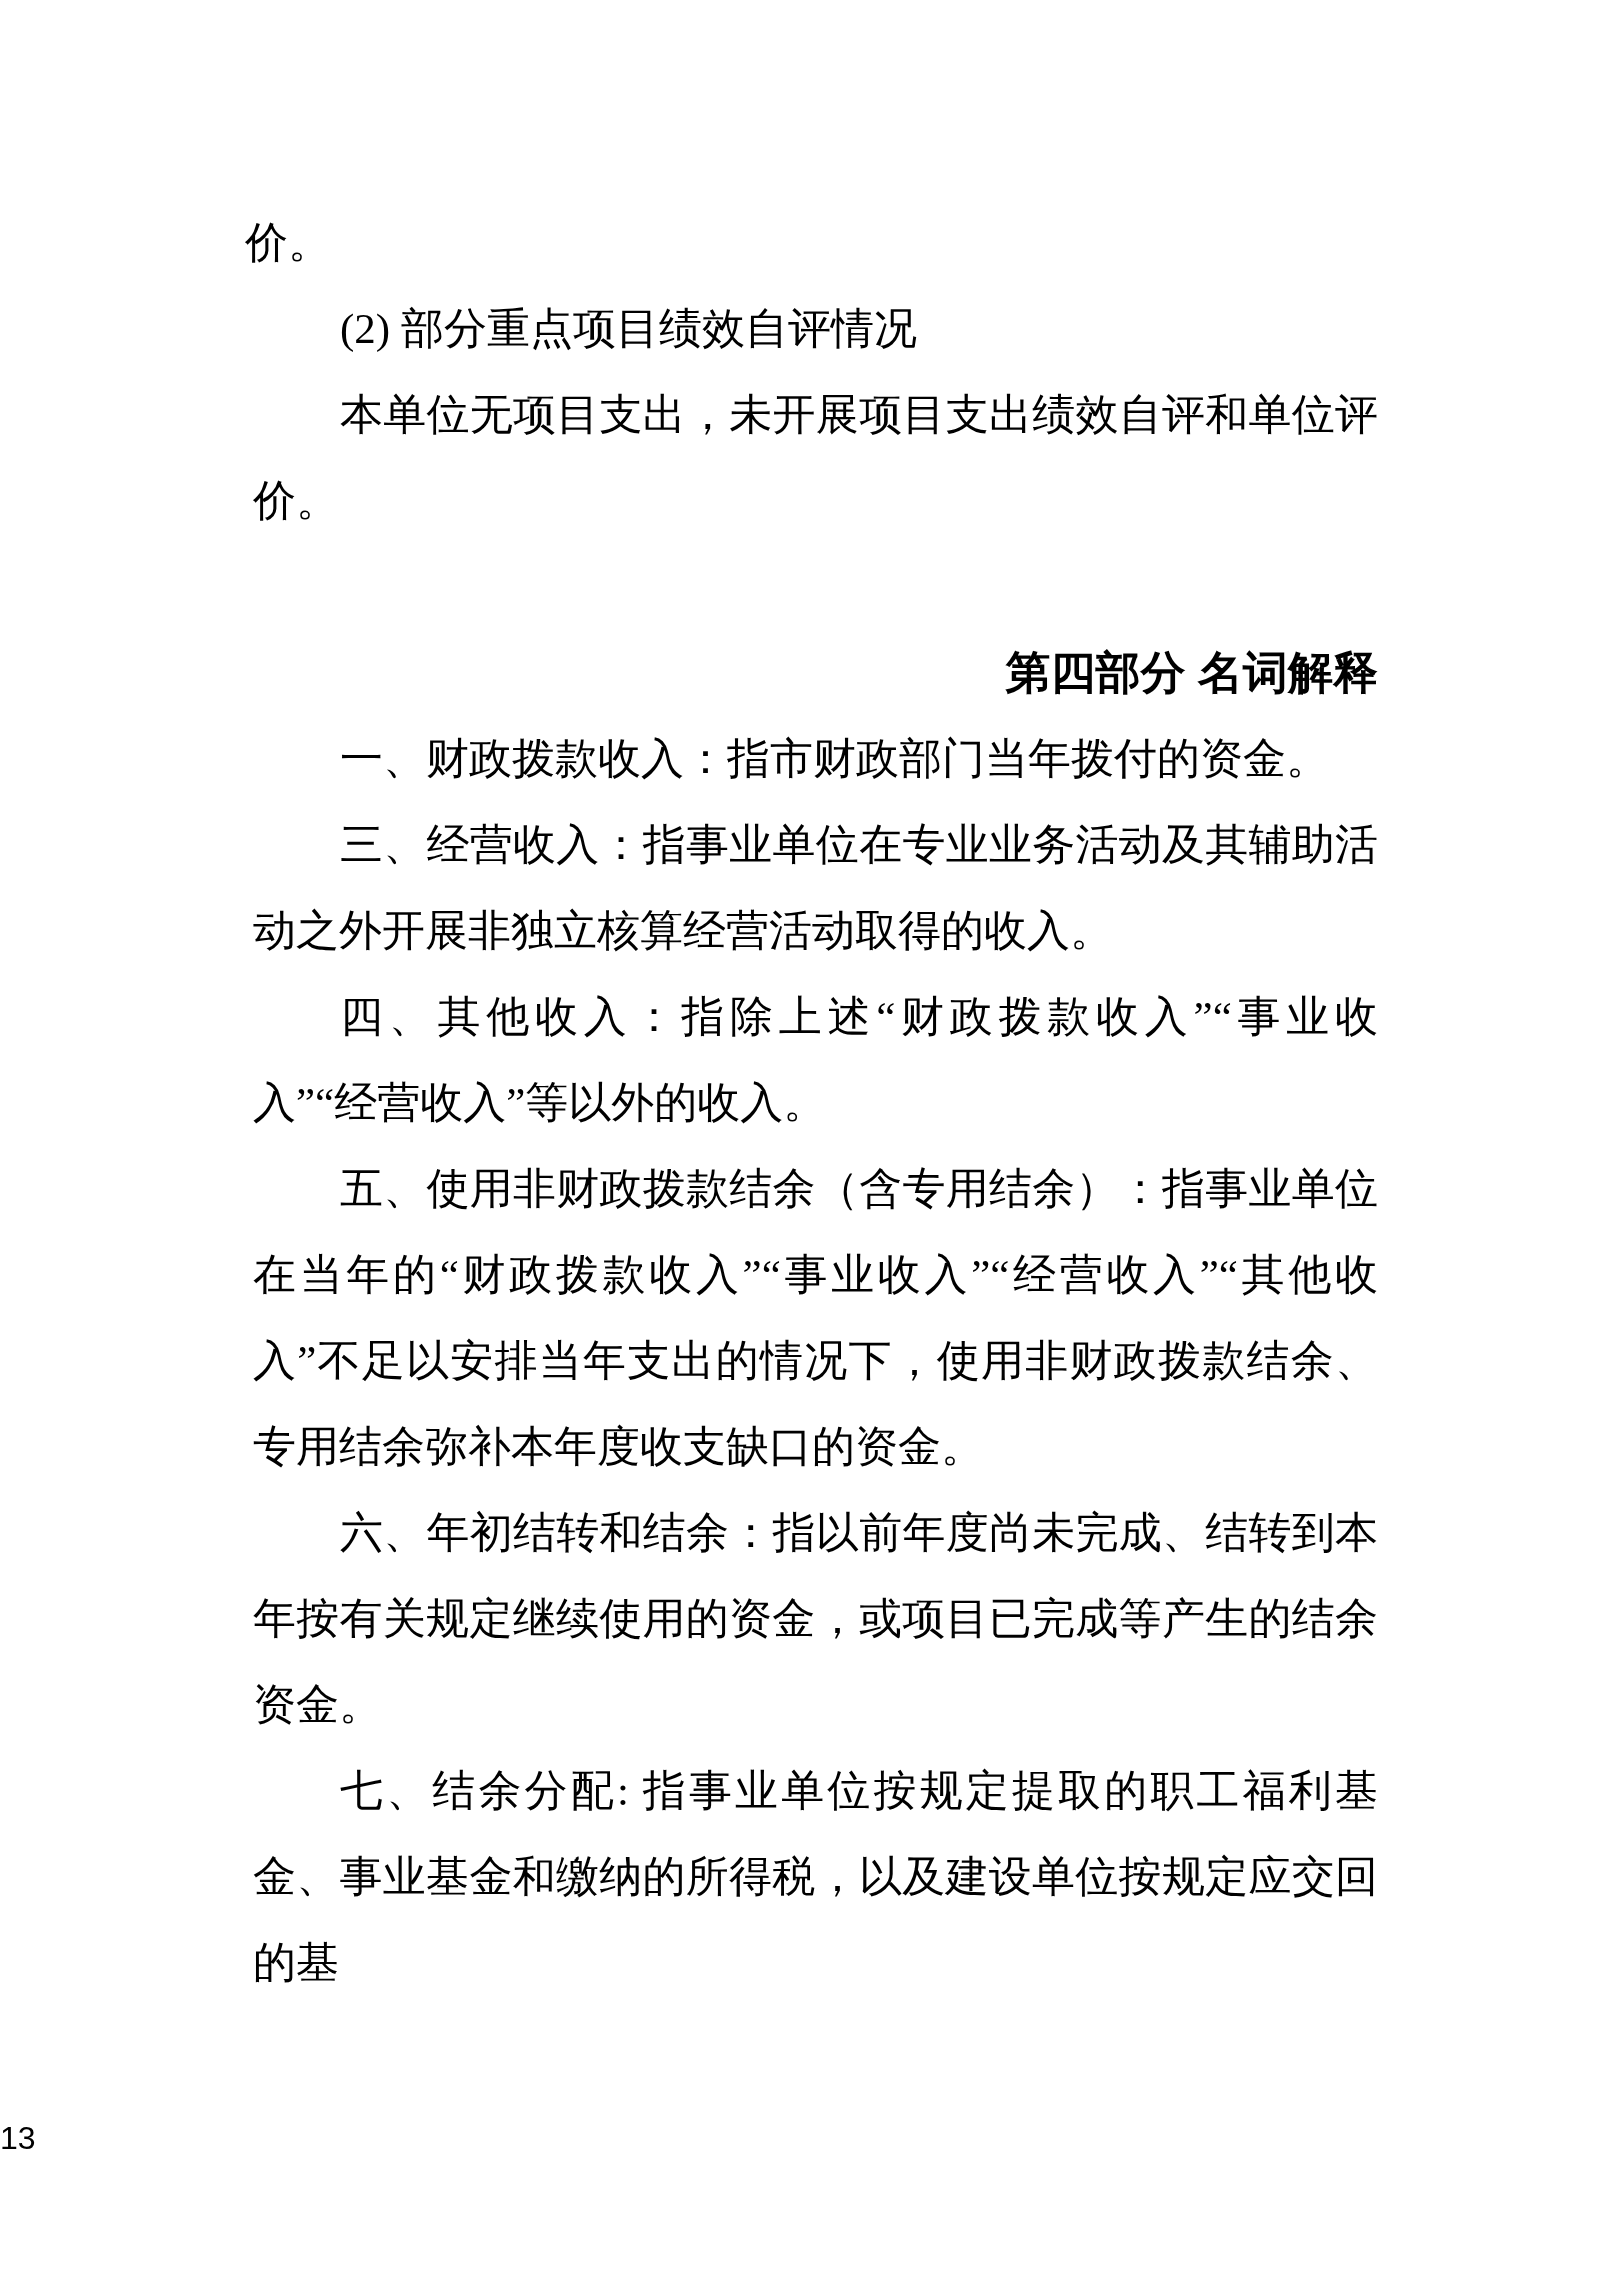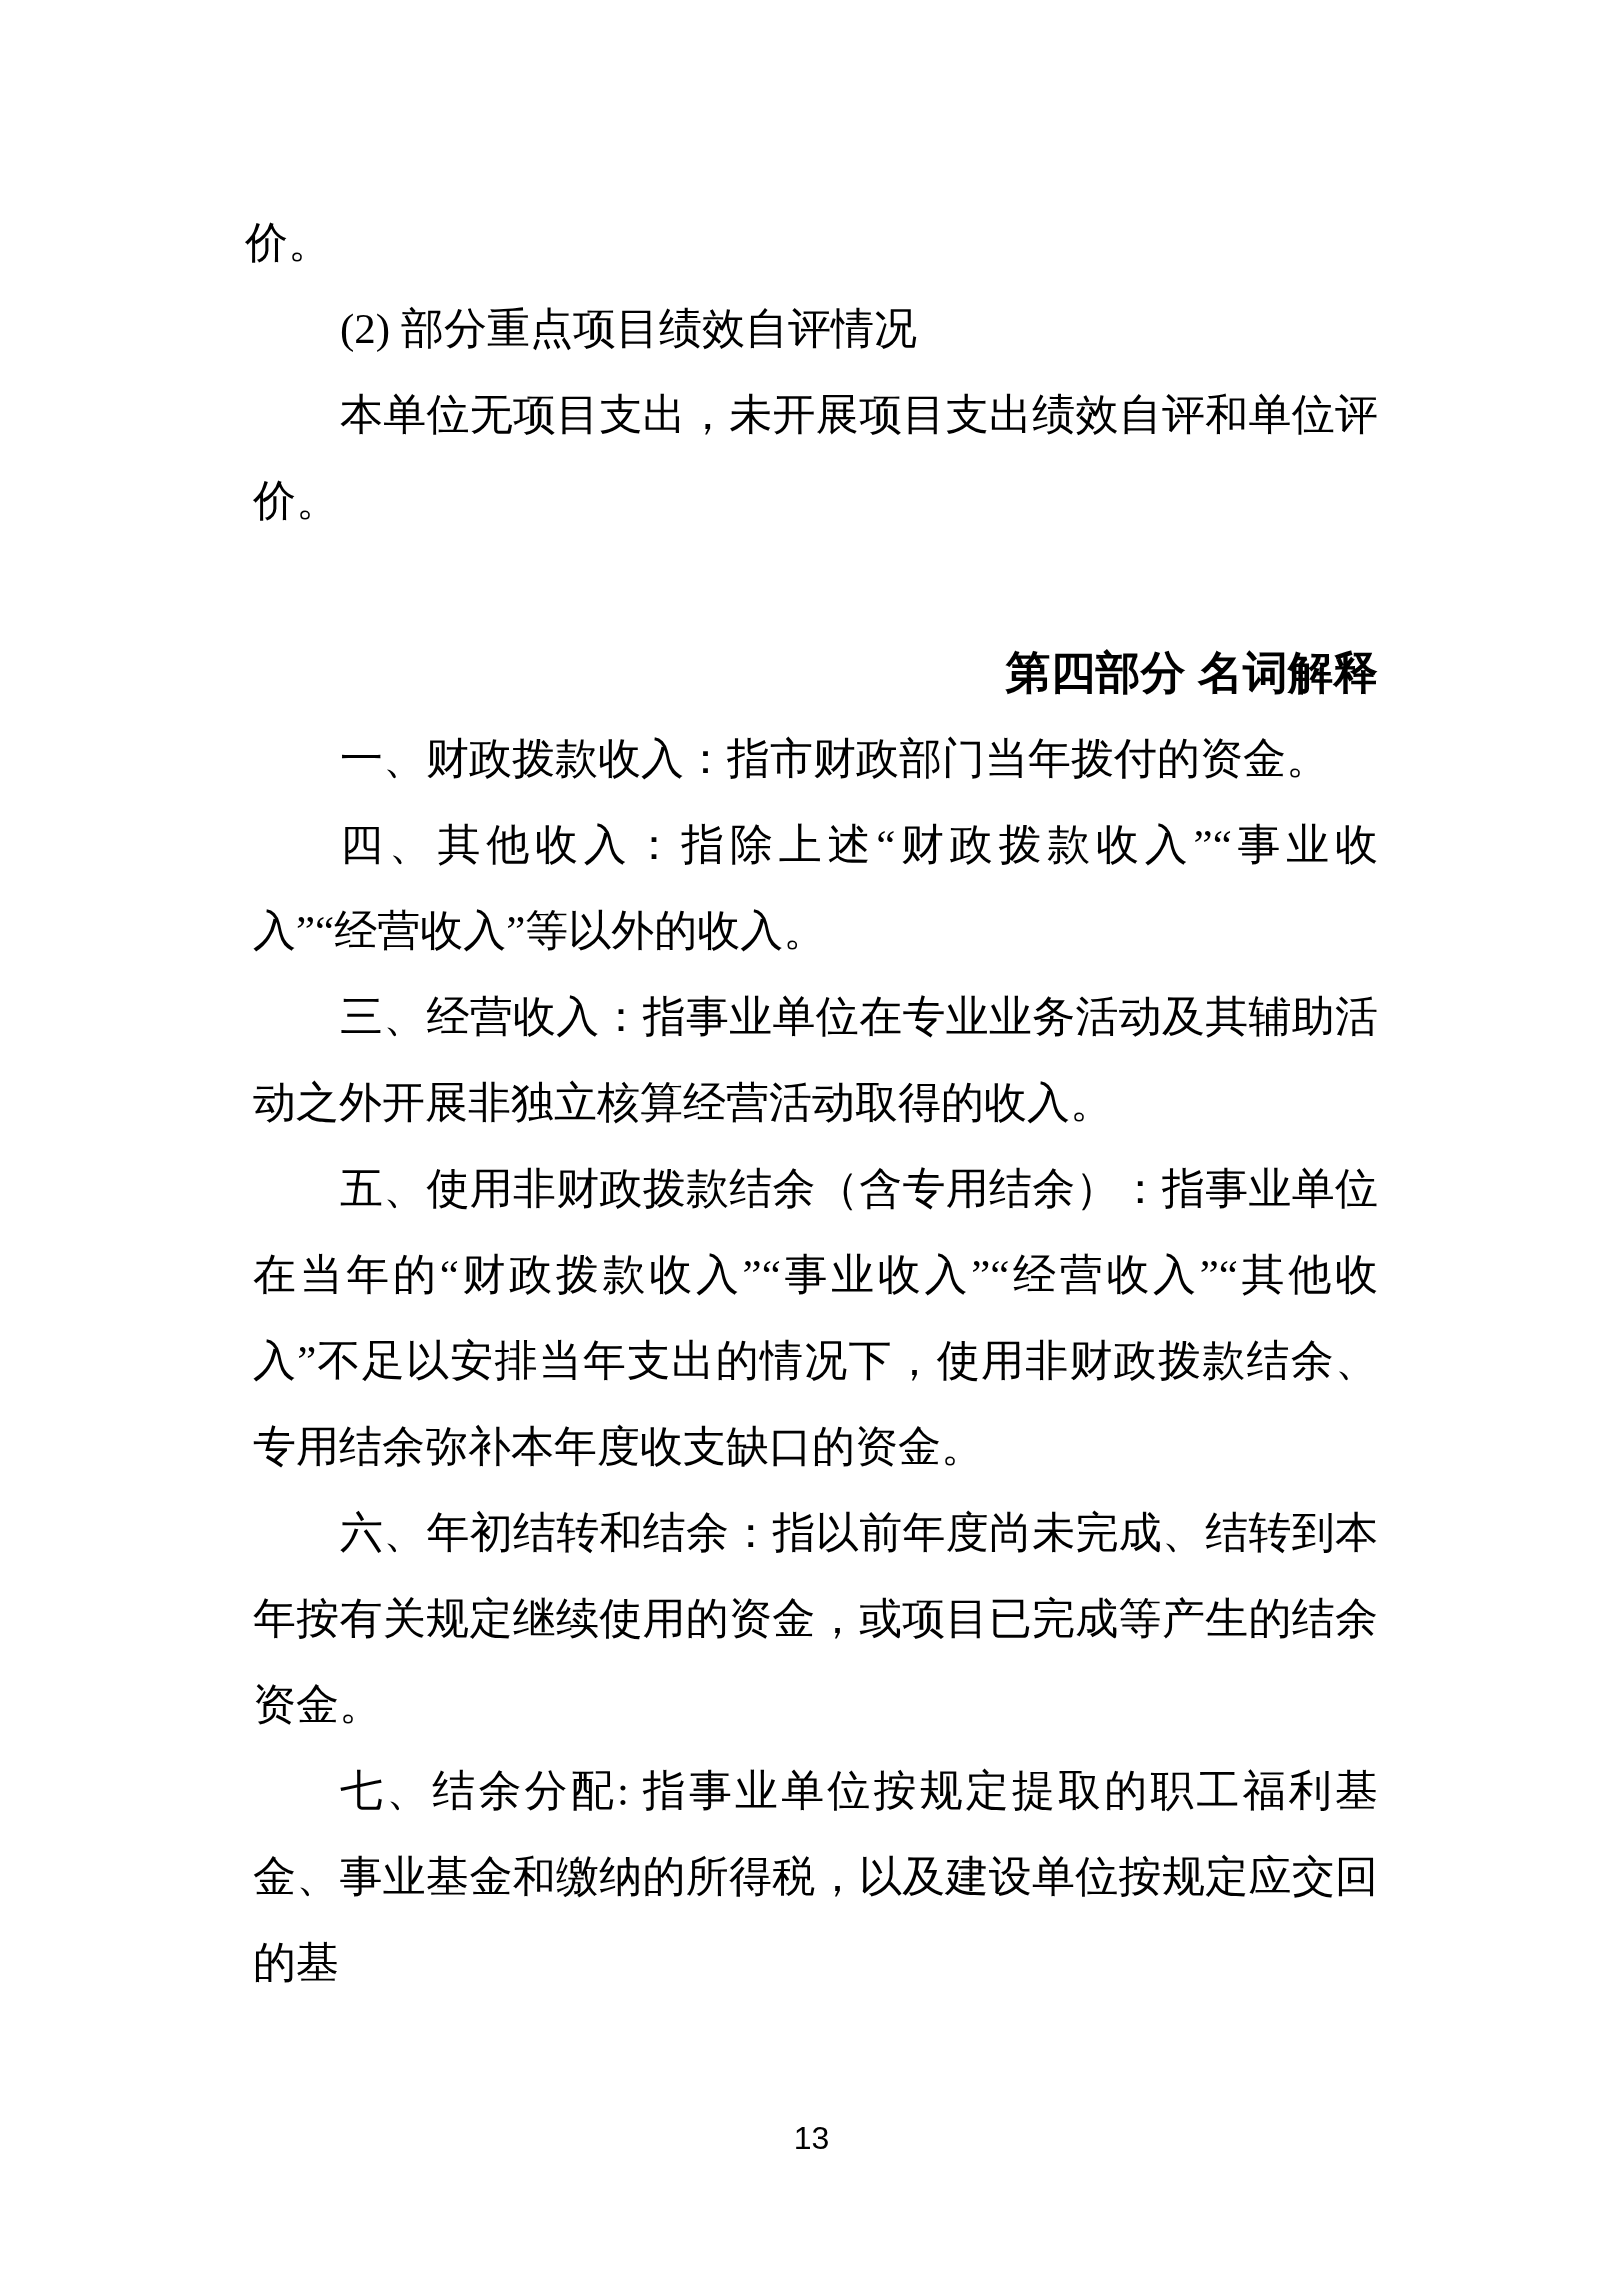--- a/index.html
+++ b/index.html
@@ -42,21 +42,20 @@
     font-size: 45px;
     line-height: 86px;
     text-align: right;
     color: #000000;
   }
   .footer {
     position: absolute;
     top: 2122px;
     left: 0;
     width: 100%;
-    text-align: center;
   }
   .page-number {
     font-family: "Liberation Sans", "DejaVu Sans", sans-serif;
     font-size: 32px;
     line-height: 1;
     color: #000000;
   }
 </style>
 </head>
 <body>
@@ -68,23 +67,23 @@
 
     <p class="para indent">(2) 部分重点项目绩效自评情况</p>
 
     <p class="para indent">本单位无项目支出，未开展项目支出绩效自评和单位评价。</p>
 
     <h2 class="section-title">第四部分 名词解释</h2>
 
     <p class="para indent">一、财政拨款收入：指市财政部门当年拨付的资金。</p>
 
 
+    <p class="para indent">三、经营收入：指事业单位在专业业务活动及其辅助活动之外开展非独立核算经营活动取得的收入。</p>
+
     <p class="para indent">四、其他收入：指除上述“财政拨款收入”“事业收入”“经营收入”等以外的收入。</p>
-
-    <p class="para indent">三、经营收入：指事业单位在专业业务活动及其辅助活动之外开展非独立核算经营活动取得的收入。</p>
 
     <p class="para indent">五、使用非财政拨款结余（含专用结余）：指事业单位在当年的“财政拨款收入”“事业收入”“经营收入”“其他收入”不足以安排当年支出的情况下，使用非财政拨款结余、专用结余弥补本年度收支缺口的资金。</p>
 
     <p class="para indent">六、年初结转和结余：指以前年度尚未完成、结转到本年按有关规定继续使用的资金，或项目已完成等产生的结余资金。</p>
 
     <p class="para indent">七、结余分配: 指事业单位按规定提取的职工福利基金、事业基金和缴纳的所得税，以及建设单位按规定应交回的基</p>
 
   </div>
 
   <div class="footer">

